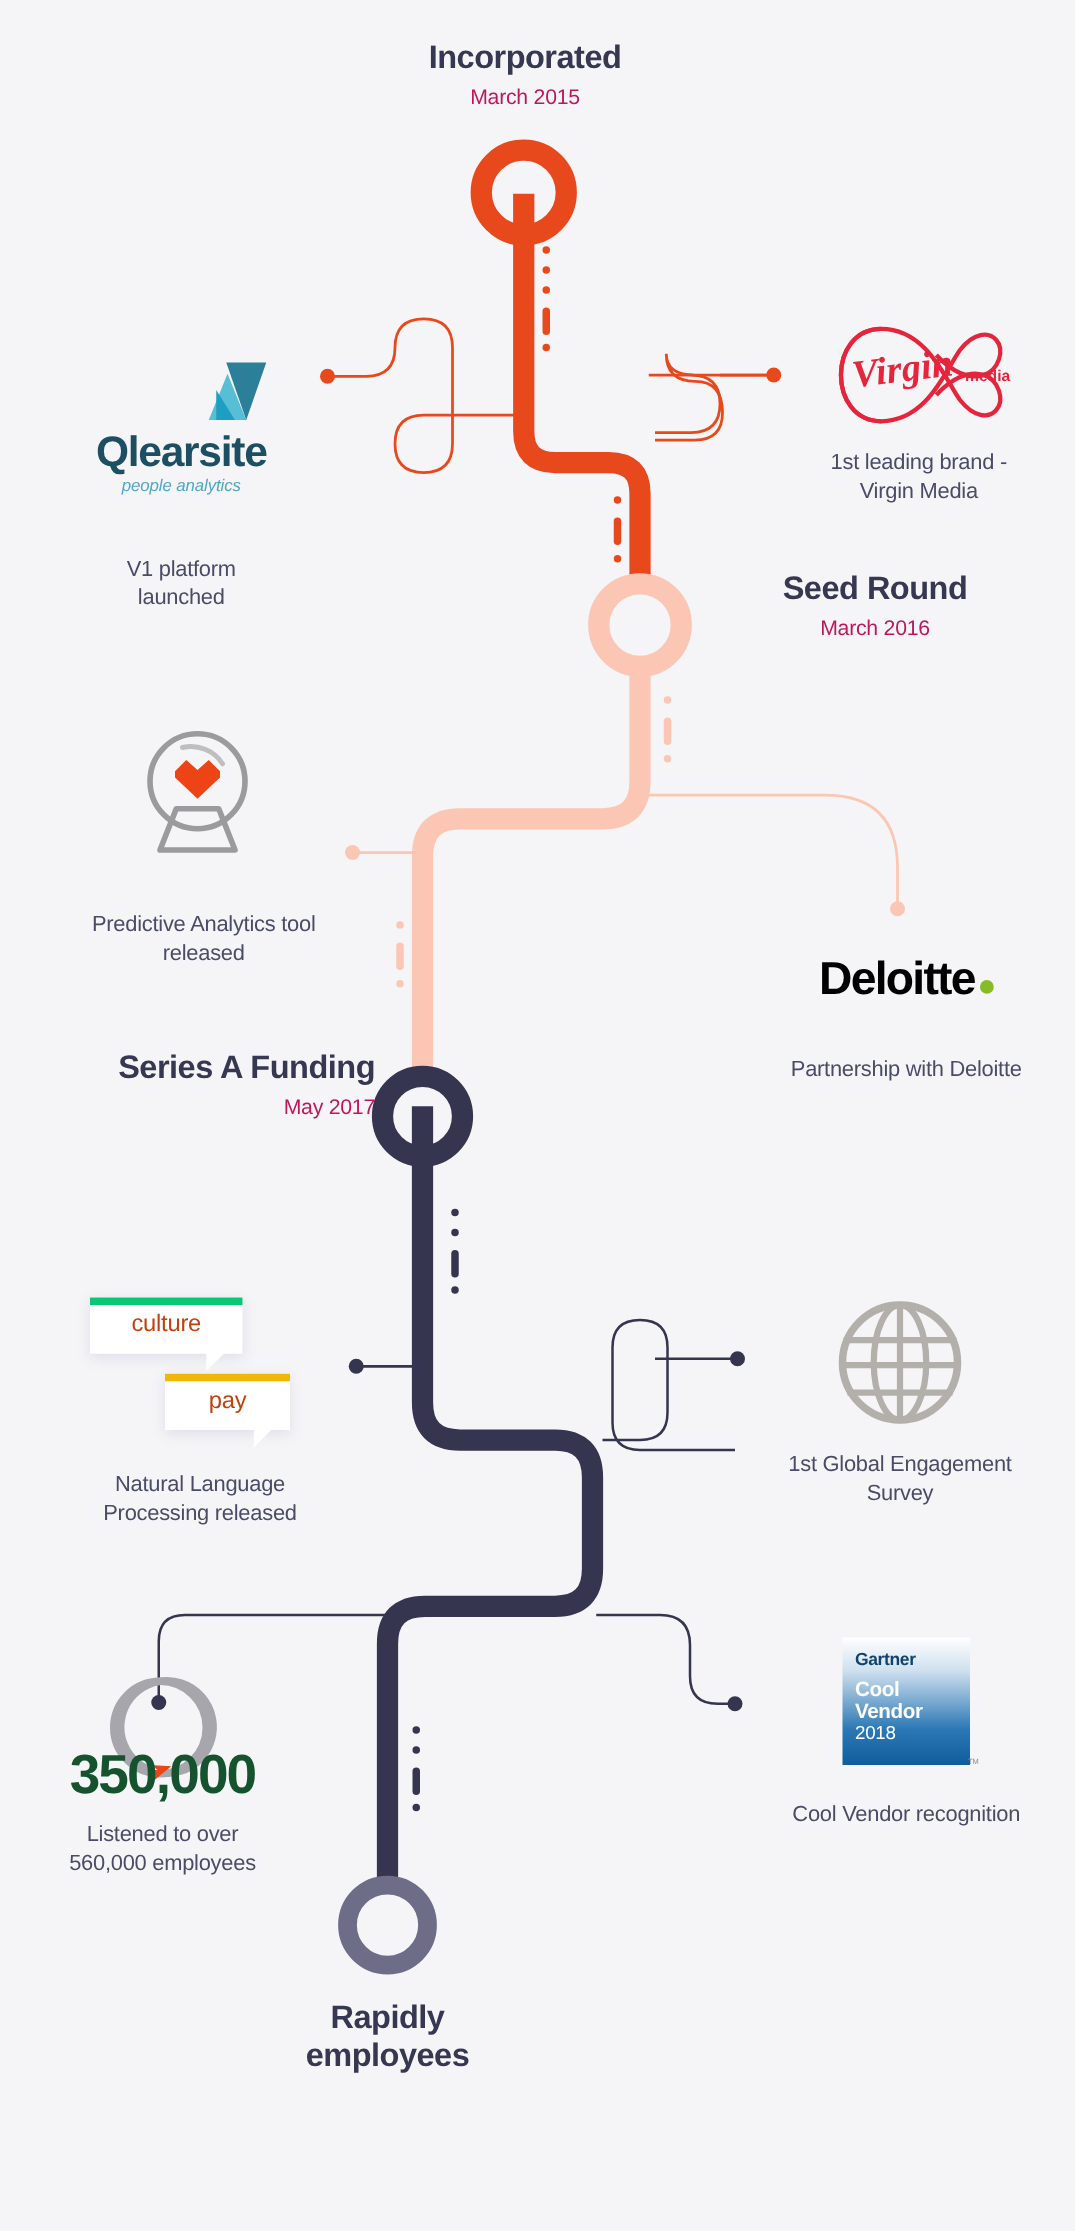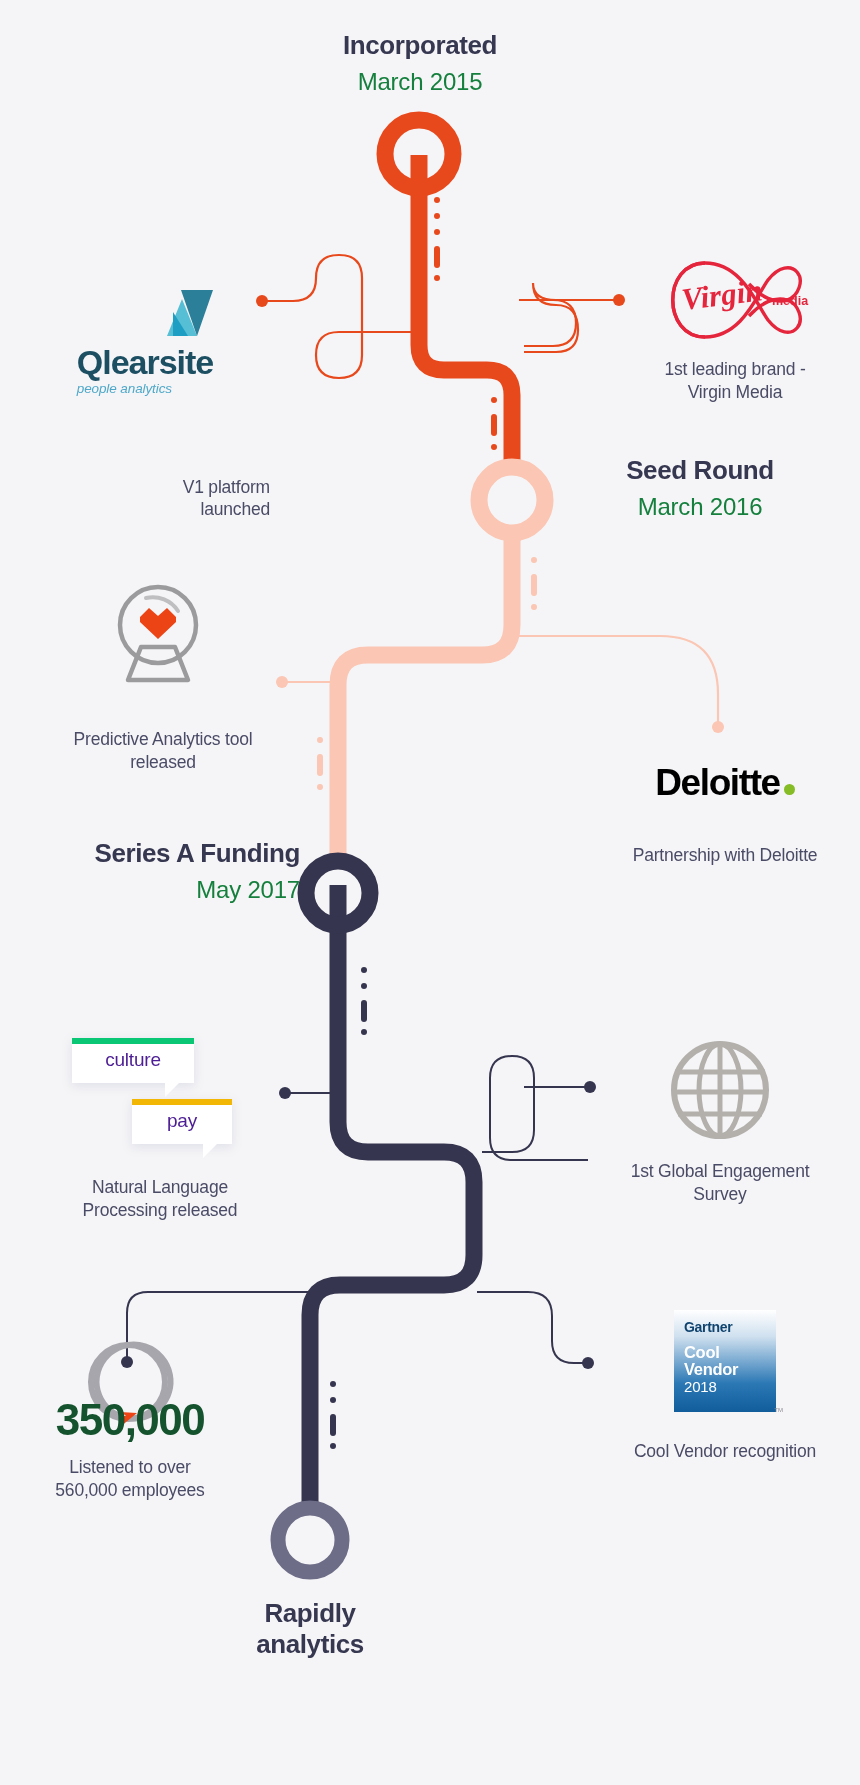--- a/index.html
+++ b/index.html
@@ -13,21 +13,21 @@
   }
   #stage { position: absolute; inset: 0; }
   #timeline-svg { position: absolute; left: 0; top: 0; width: 860px; height: 1785px; }
 
   .label-block { position: absolute; text-align: center; }
   .milestone-title {
     font-size: 26px; font-weight: bold; color: #363750;
     letter-spacing: -0.4px; line-height: 1.2;
   }
   .milestone-date {
-    font-size: 24px; color: #15803d; margin-top: 7px; letter-spacing: -0.2px;
+    font-size: 17px; color: #be185d; margin-top: 7px; letter-spacing: -0.2px;
   }
   .event-caption {
     font-size: 17.5px; color: #4a4b66; line-height: 1.3; letter-spacing: -0.2px;
   }
 
   .panel { position: absolute; }
   .panel-art { display: flex; align-items: center; justify-content: center; }
 
   
   .qs-wrap { display: flex; align-items: flex-end; gap: 9px; flex-direction: column; }
@@ -45,42 +45,42 @@
   .qs-tri-c {
     position: absolute; left: 6px; top: 22px; width: 0; height: 0;
     border-left: 0 solid transparent; border-right: 15px solid transparent;
     border-bottom: 24px solid #1f9ec4;
   }
   .qs-text { line-height: 1; }
   .qs-name {
     font-size: 34px; font-weight: bold; color: #1d4f63; letter-spacing: -1px;
   }
   .qs-tag {
-    font-size: 13.5px; color: #4fa8c9; font-style: italic; text-align: left;
+    font-size: 13.5px; color: #4fa8c9; font-style: italic; text-align: center;
     margin-top: 3px; letter-spacing: -0.1px;
   }
 
   
   .deloitte-logo {
     font-size: 37px; font-weight: bold; color: #000; letter-spacing: -1.4px;
     display: flex; align-items: baseline;
   }
   .deloitte-dot {
     width: 11px; height: 11px; border-radius: 50%;
     background: #86bc25; margin-left: 4px; display: inline-block;
   }
 
   
   .bubble {
     position: relative; background: #ffffff;
     box-shadow: 0 3px 10px rgba(120,130,170,.18);
     text-align: center; padding: 11px 0 12px;
   }
   .bubble-bar { height: 6px; width: 100%; position: absolute; top: 0; left: 0; }
-  .bubble-text { font-size: 19px; color: #4c1d95; letter-spacing: -0.2px; }
+  .bubble-text { font-size: 19px; color: #c2410c; letter-spacing: -0.2px; }
   .bubble-tail {
     position: absolute; bottom: -14px; right: 14px;
     width: 0; height: 0;
     border-left: 15px solid #ffffff;
     border-bottom: 15px solid transparent;
   }
 
   
   .big-number {
     font-size: 44px; font-weight: bold; color: #14532d;
@@ -241,21 +241,21 @@
           <div class="qs-tri-a"></div>
           <div class="qs-tri-b"></div>
           <div class="qs-tri-c"></div>
         </div>
         <div class="qs-text">
           <div class="qs-name">Qlearsite</div>
           <div class="qs-tag">people analytics</div>
         </div>
       </div>
     </div>
-    <div class="event-caption" style="margin-top:80px; text-align:right;">
+    <div class="event-caption" style="margin-top:48px; text-align:center;">
       <div>V1 platform</div>
       <div>launched</div>
     </div>
   </div>
 
   <div class="panel" style="left:615px; top:358px; width:240px; text-align:center;">
     <div class="event-caption">
       <div>1st leading brand -</div>
       <div>Virgin Media</div>
     </div>
@@ -332,16 +332,16 @@
         <div class="g-tm">TM</div>
       </div>
     </div>
     <div class="event-caption" style="margin-top:28px; text-align:center;">
       <div>Cool Vendor recognition</div>
     </div>
   </div>
 
   <div class="label-block" style="left:160px; top:1598px; width:300px;">
     <div class="milestone-title">Rapidly</div>
-    <div class="milestone-title">analytics</div>
+    <div class="milestone-title">employees</div>
   </div>
 
 </div>
 
 </body></html>

